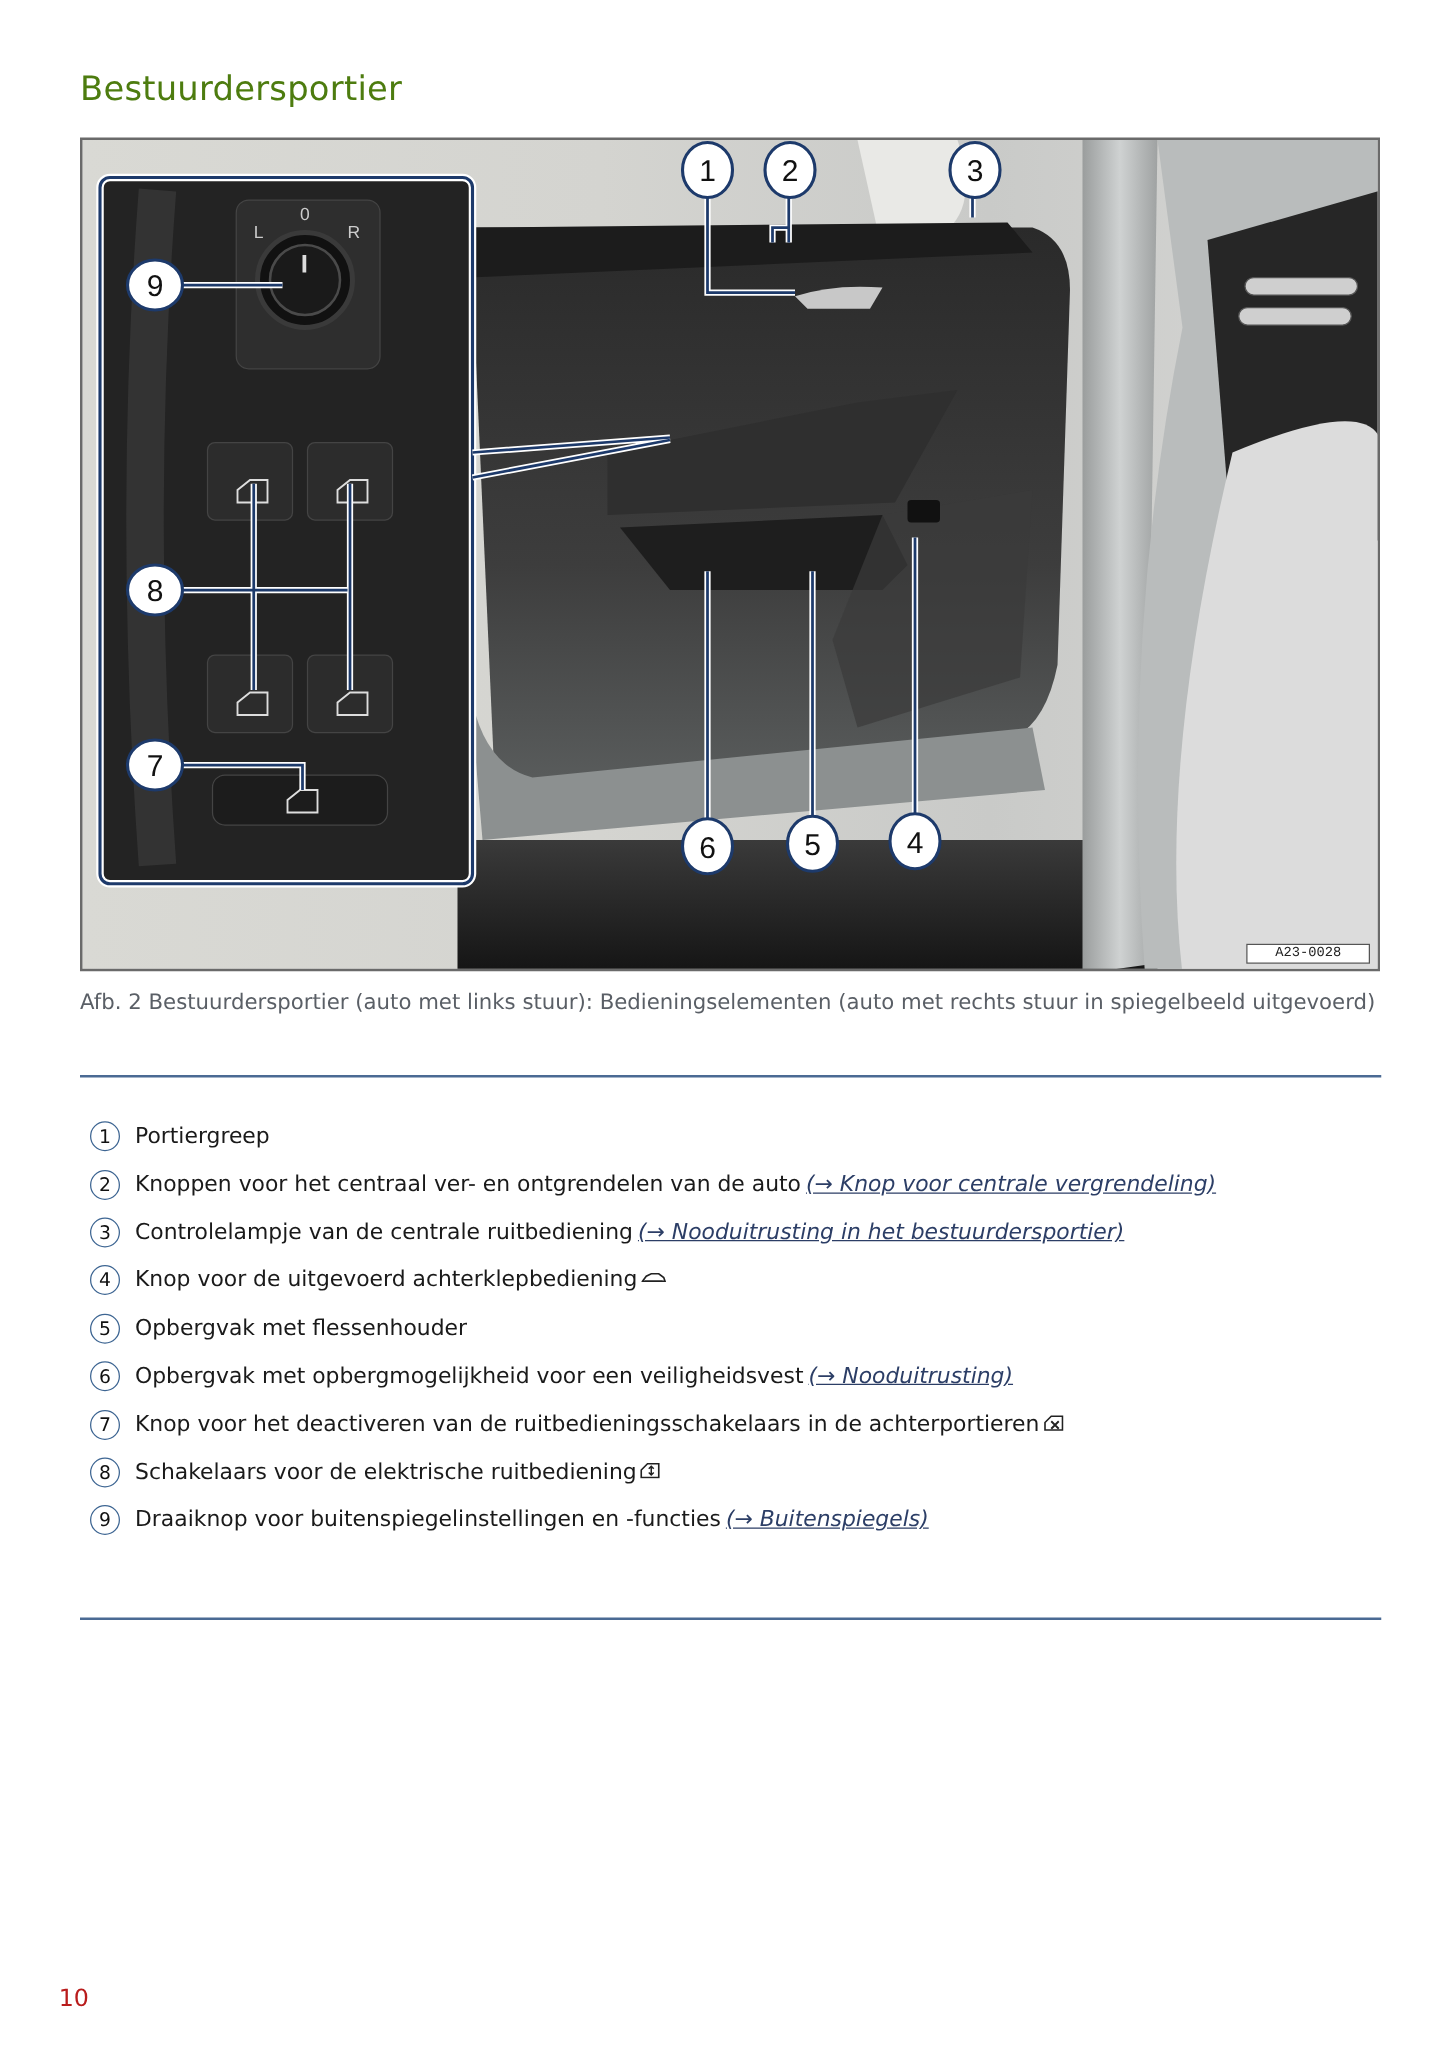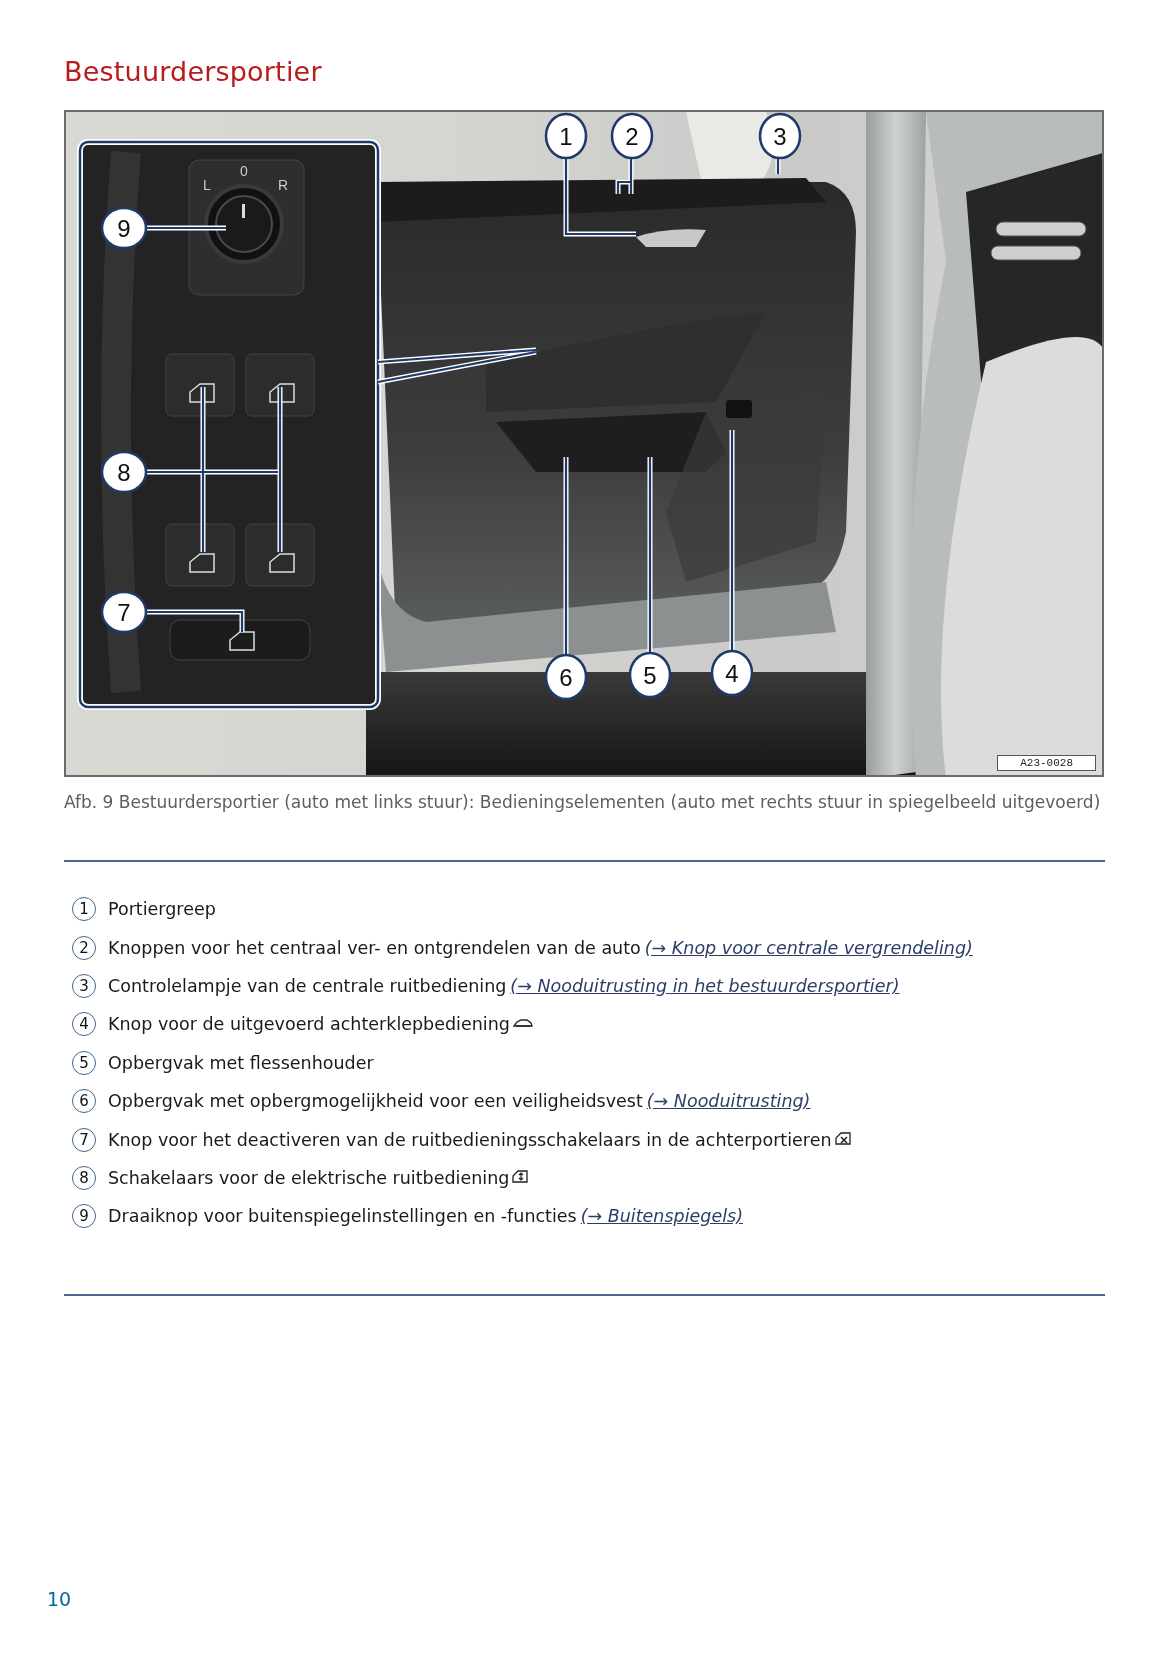--- a/index.html
+++ b/index.html
@@ -1,31 +1,31 @@
 <!DOCTYPE html>
 <html><head>
 <meta charset="utf-8">
 <style>
   html, body { margin:0; padding:0; background:#ffffff; }
   body { width:1165px; height:1653px; position:relative; overflow:hidden;
          font-family:"DejaVu Sans", "Liberation Sans", sans-serif; color:#1a1a1a; }
-  .page-title { position:absolute; left:64px; top:56px; font-size:27px; font-weight:normal; color:#b91c1c; letter-spacing:0.2px; }
+  .page-title { position:absolute; left:64px; top:56px; font-size:27px; font-weight:normal; color:#4d7c0f; letter-spacing:0.2px; }
   .figure { position:absolute; left:64px; top:110px; width:1040px; height:667px; border:2px solid #6a6a6a; box-sizing:border-box; overflow:hidden;
             background: linear-gradient(90deg, #d9d9d4 0%, #d4d4d0 40%, #c9cac8 70%, #d7d7d5 100%); }
   .figure svg { position:absolute; left:0; top:0; }
   .fig-code { position:absolute; right:6px; bottom:4px; background:#fff; border:1px solid #555; font-family:Liberation Mono, monospace; font-size:11px; padding:1px 22px; color:#222; }
   .caption { position:absolute; left:64px; top:790px; width:1040px; font-size:17px; line-height:24px; color:#5a5f66; }
   .rule { position:absolute; left:64px; width:1041px; height:2px; background:#4a6a94; }
   .legend { position:absolute; left:72px; top:890px; width:1040px; }
   .legend-item { position:relative; height:38.4px; display:flex; align-items:center; font-size:17.5px; color:#1a1a1a; }
   .num { width:24px; height:24px; border:1.5px solid #3d6592; border-radius:50%; display:inline-flex; align-items:center; justify-content:center; font-size:15px; color:#111; margin-right:12px; box-sizing:border-box; flex-shrink:0; }
   .ref { font-style:italic; text-decoration:underline; color:#2c3e66; margin-left:4px;text-align:center; }
   .sym { display:inline-block; margin-left:3px; font-size:14px; }
   .sub-item { padding-left:47px; font-size:17.5px; height:38px; display:flex; align-items:center; }
-  .page-num { position:absolute; left:47px; top:1588px; font-size:19px; color:#0369a1; }
+  .page-num { position:absolute; left:47px; top:1588px; font-size:19px; color:#b91c1c; }
 </style>
 </head>
 <body>
 
 <div class="page-title">Bestuurdersportier</div>
 
 <div class="figure">
   <svg width="1040" height="667" viewBox="0 0 1040 667">
     <defs>
       <linearGradient id="doorg" x1="0" y1="0" x2="0" y2="1">
@@ -158,21 +158,21 @@
         </g>
       <g>
           <ellipse cx="666" cy="561" rx="20" ry="22" fill="#fff" stroke="#1d3a6b" stroke-width="2.5"></ellipse>
           <text x="666" y="570">4</text>
         </g>
     </g>
   </svg>
   <div class="fig-code">A23-0028</div>
 </div>
 
-<div class="caption">Afb. 9 Bestuurdersportier (auto met links stuur): Bedieningselementen (auto met rechts stuur in spiegelbeeld uitgevoerd)</div>
+<div class="caption">Afb. 2 Bestuurdersportier (auto met links stuur): Bedieningselementen (auto met rechts stuur in spiegelbeeld uitgevoerd)</div>
 
 <div class="rule" style="top:860px;"></div>
 
 <div class="legend">
   <div class="legend-item">
     <span class="num">1</span>
     <span>Portiergreep</span>
   </div>
   <div class="legend-item">
     <span class="num">2</span>

